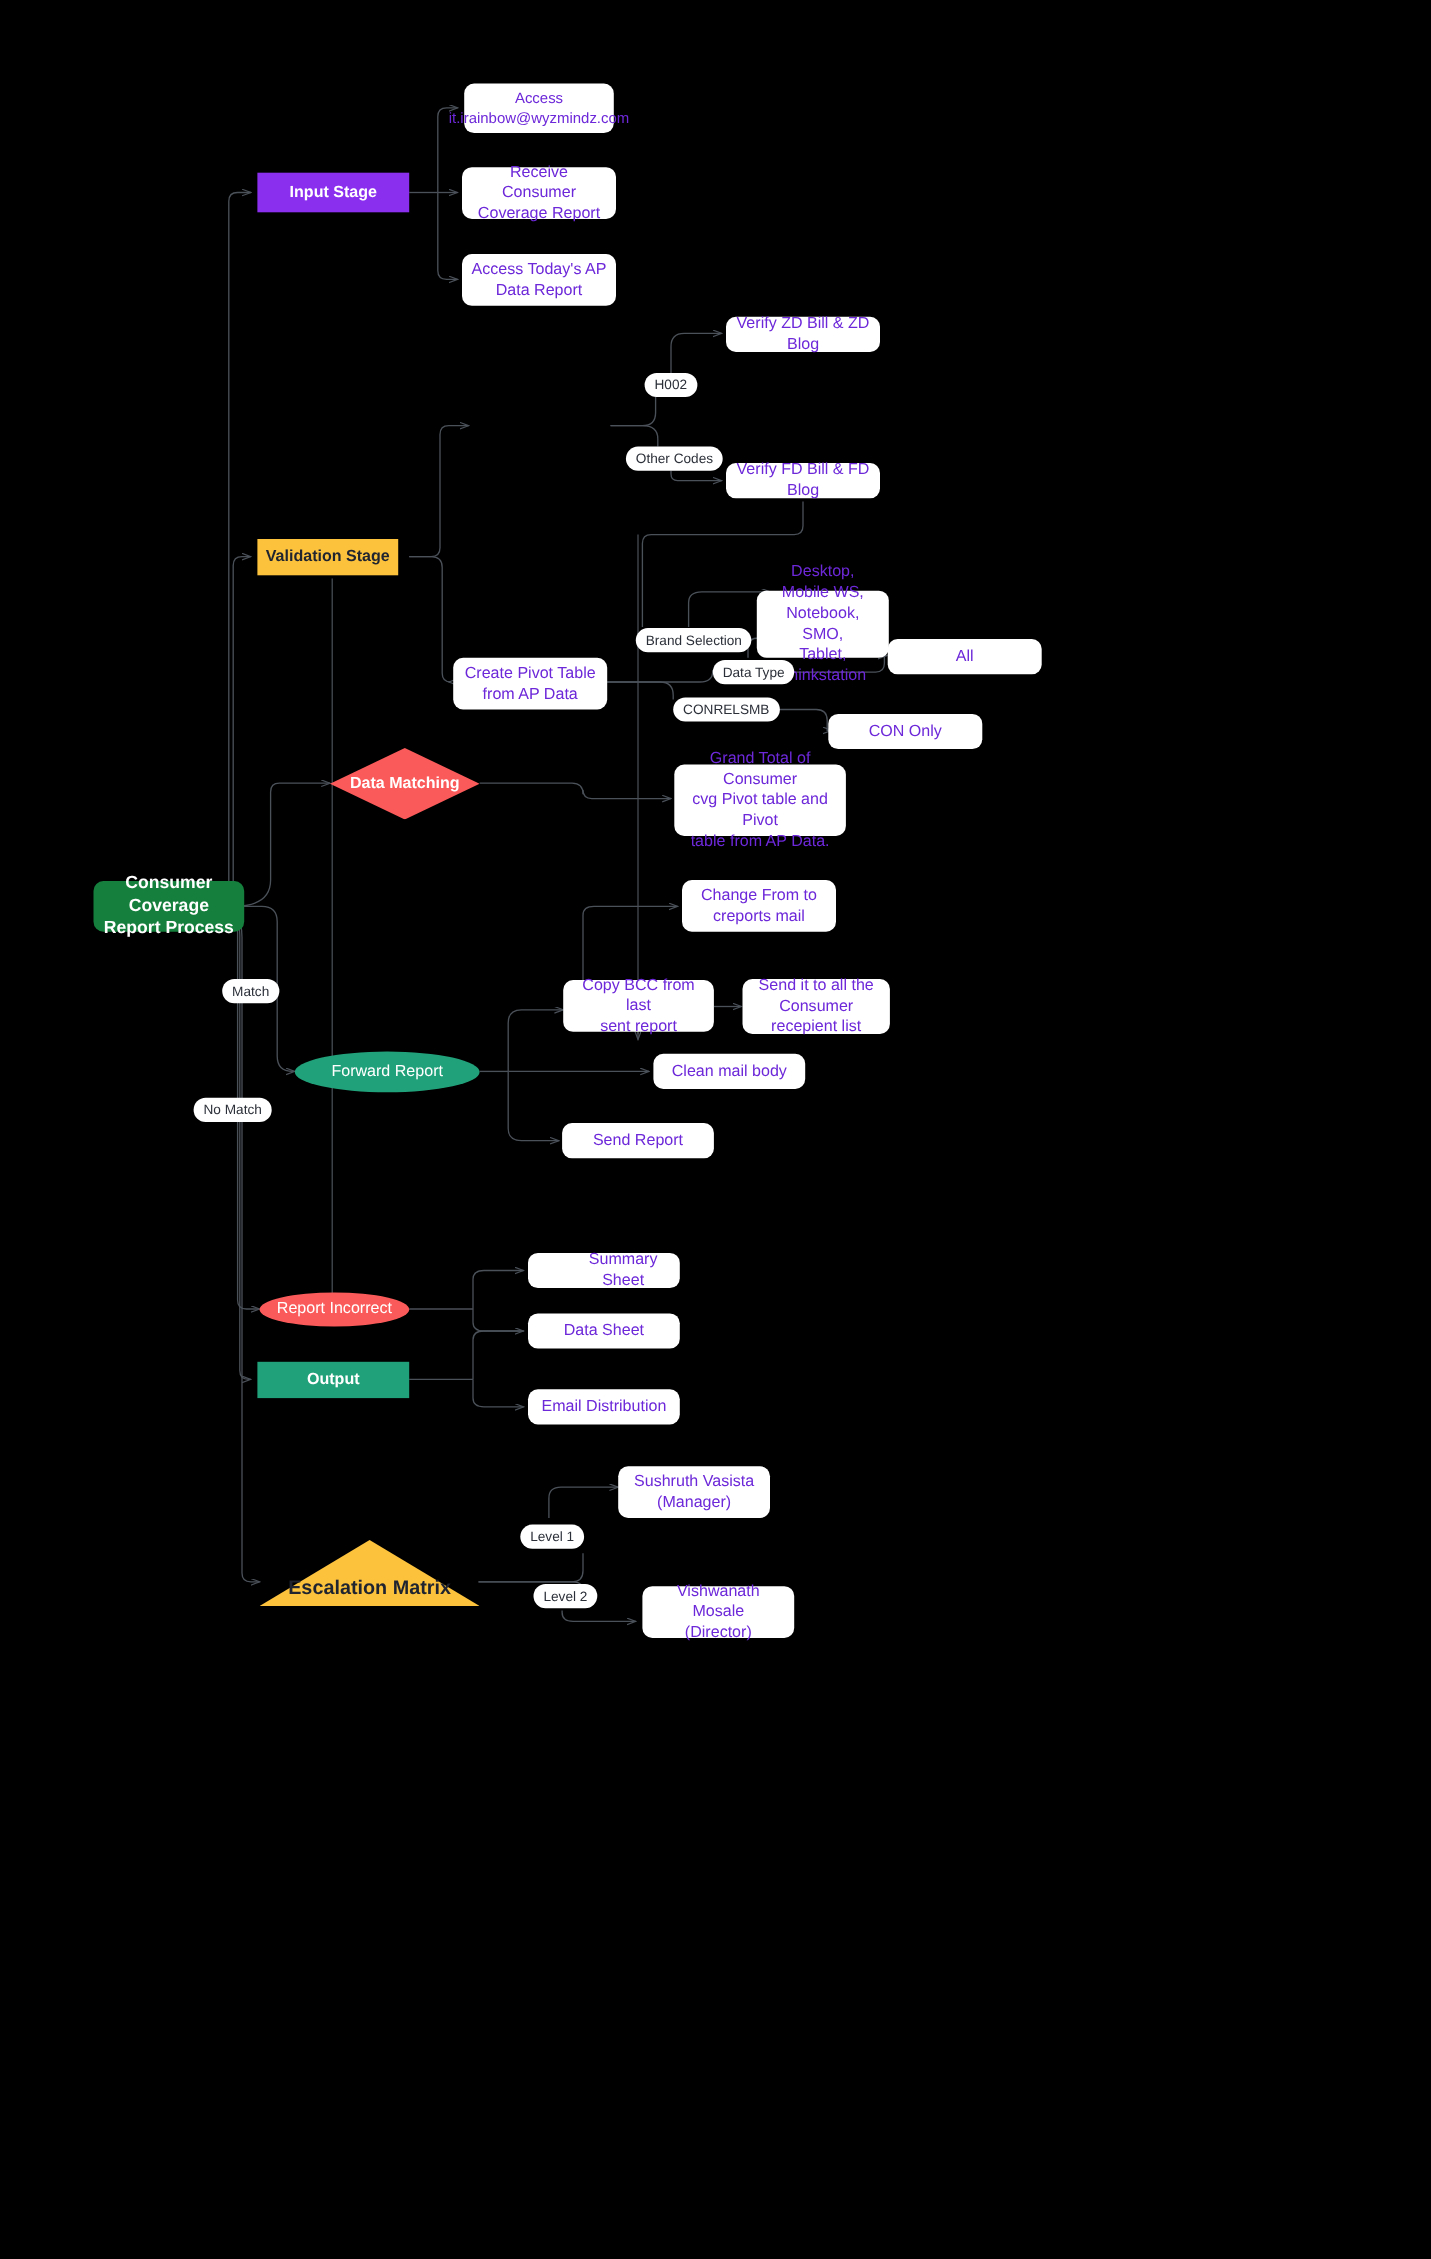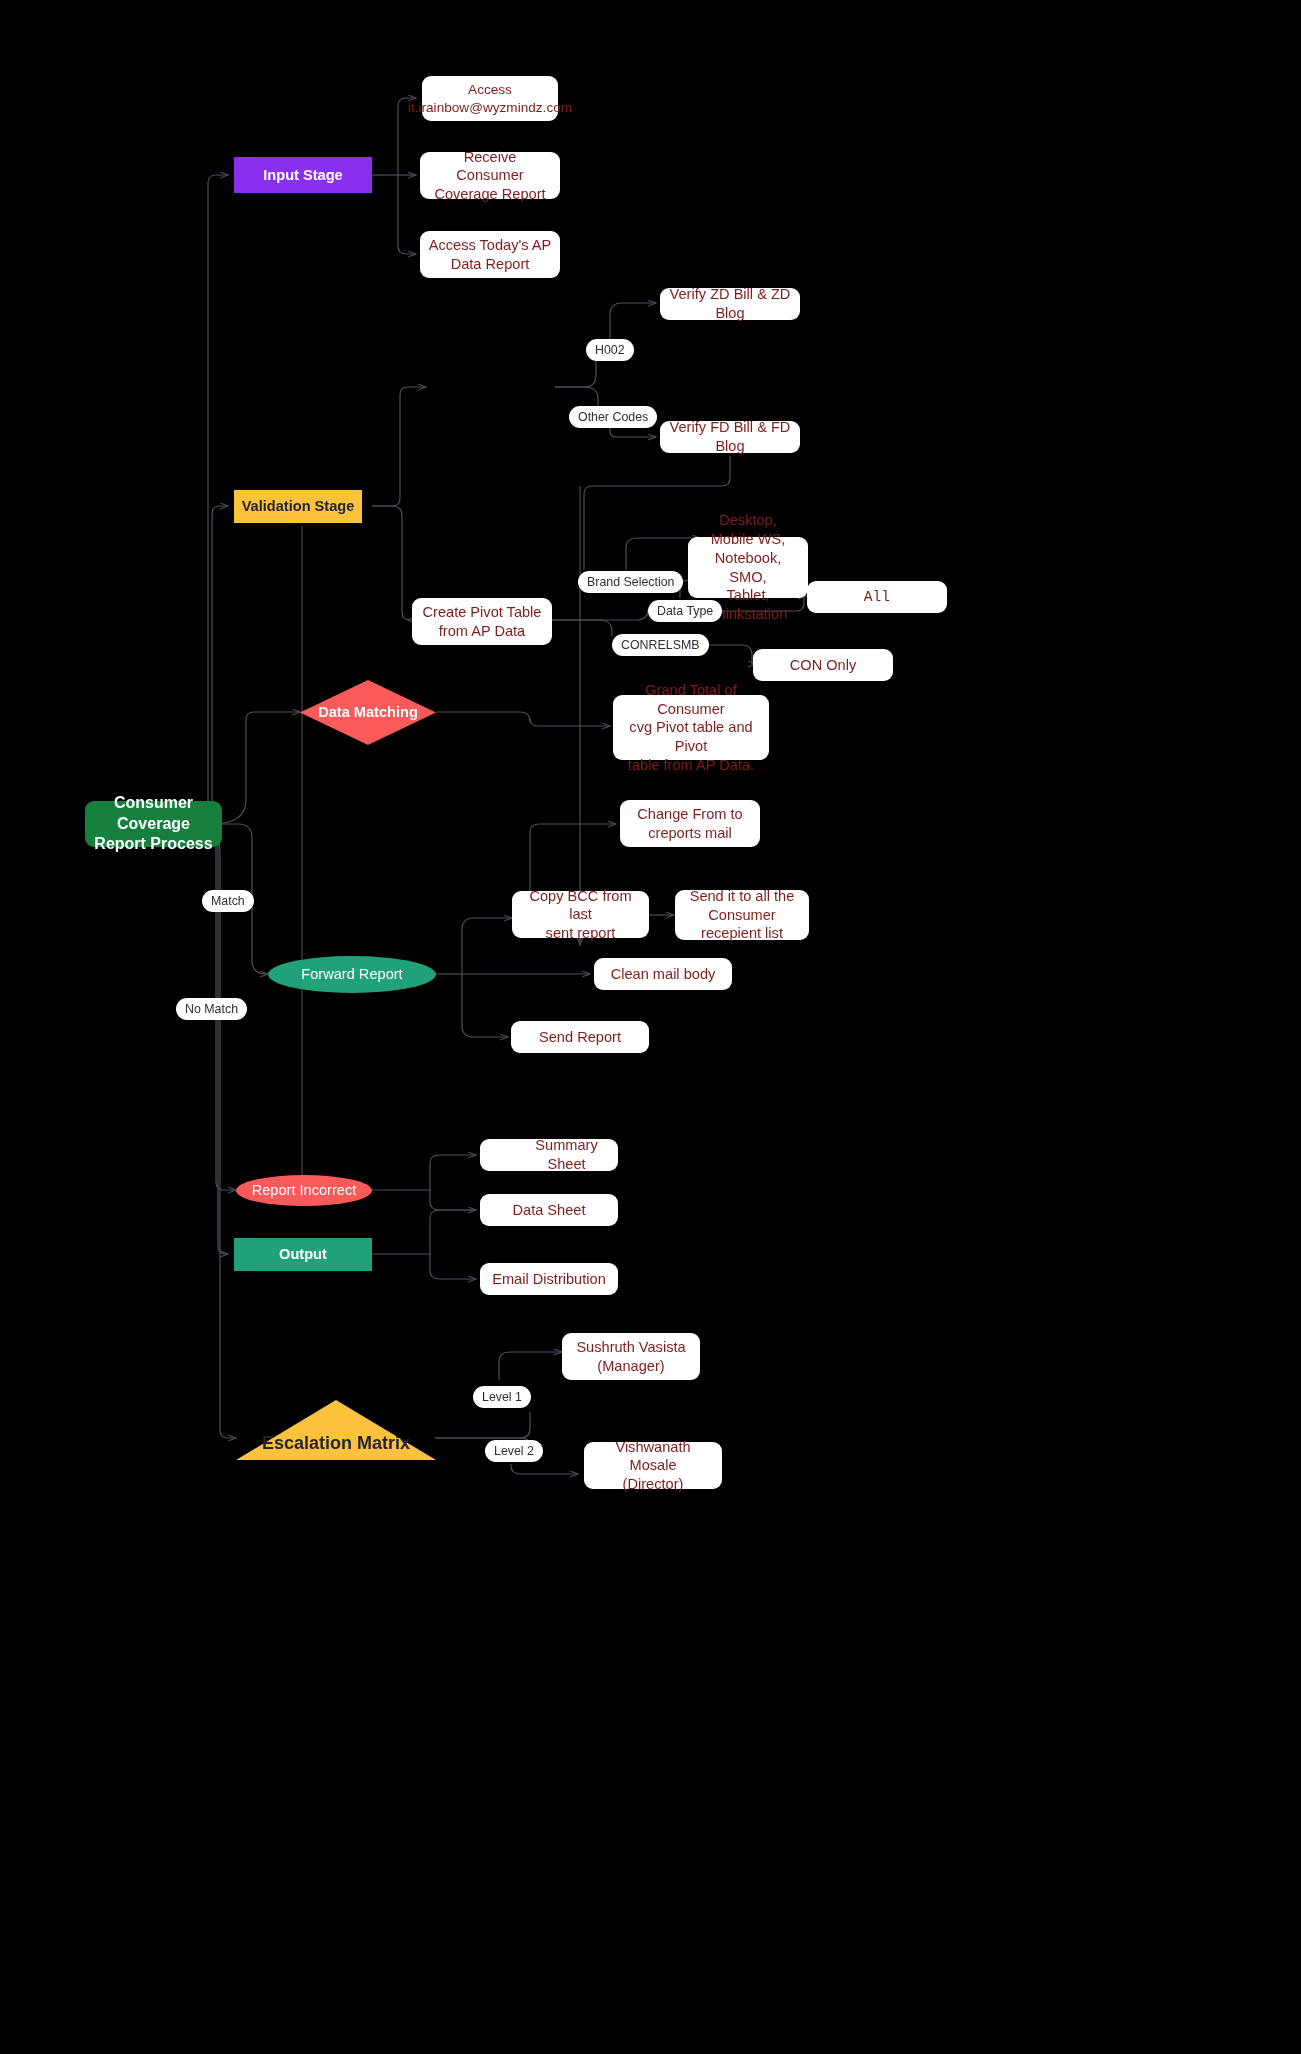--- a/index.html
+++ b/index.html
@@ -3,21 +3,21 @@
 <meta charset="utf-8">
 <style>
   html,body{margin:0;padding:0;background:#000;}
   body{width:1301px;height:2054px;position:relative;overflow:hidden;
        font-family:"Liberation Sans","DejaVu Sans",sans-serif;}
   #canvas{position:absolute;inset:0;width:1301px;height:2054px;}
   svg.edges{position:absolute;left:0;top:0;width:1301px;height:2054px;pointer-events:none;}
   .node{position:absolute;box-sizing:border-box;display:flex;align-items:center;
         justify-content:center;text-align:center;line-height:1.28;}
   
-  .proc{background:#ffffff;color:#7f1d1d;border-radius:9px;font-size:14.6px;
+  .proc{background:#ffffff;color:#6d28d9;border-radius:9px;font-size:14.6px;
         padding:6px 8px;white-space:pre-line;}
   
   .stage{font-weight:bold;font-size:14.6px;}
   .stage.input{background:#8b2fef;color:#ffffff;}
   .stage.valid{background:#fcc23c;color:#1f2430;}
   .stage.output{background:#21a179;color:#ffffff;}
   
   .start{background:#15803d;color:#ffffff;font-weight:bold;border-radius:9px;
          font-size:16px;white-space:pre-line;margin-left:38px;}
   
@@ -145,21 +145,21 @@
 
   <div class="node proc" style="left:660px;top:421px;width:140px;height:32px;">Verify FD Bill &amp; FD Blog</div>
 
   <div class="node proc" style="left:412px;top:598px;width:140px;height:47px;">Create Pivot Table
 from AP Data</div>
 
   <div class="node proc" style="left:688px;top:508px;width:120px;height:61px;margin-top:29px;">Desktop, Mobile WS,
 Notebook, SMO,
 Tablet, Thinkstation</div>
 
-  <div class="node proc" style="left:807px;top:581px;width:140px;height:32px;font-family:Liberation Mono, monospace;">All</div>
+  <div class="node proc" style="left:807px;top:581px;width:140px;height:32px;">All</div>
 
   <div class="node proc" style="left:753px;top:649px;width:140px;height:32px;">CON Only</div>
 
   <div class="node diamond" style="left:300px;top:680px;width:136px;height:65px;">
     <span class="dshape"></span>
     <span class="dlabel">Data Matching</span>
   </div>
 
   <div class="node proc" style="left:613px;top:695px;width:156px;height:65px;">Grand Total of Consumer
 cvg Pivot table and Pivot

